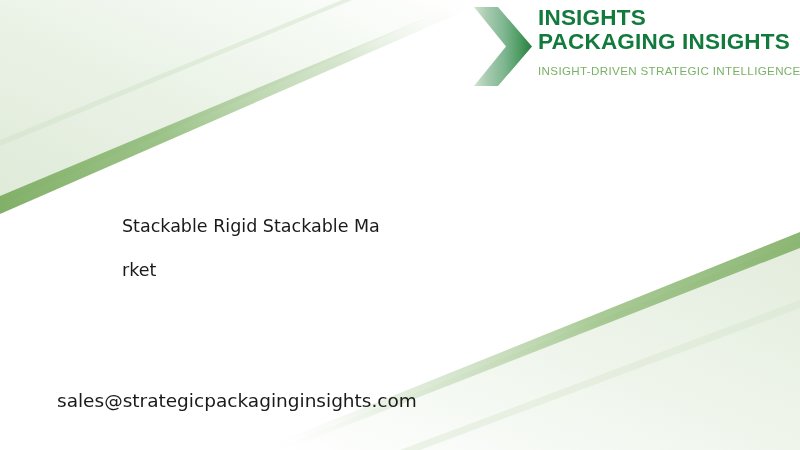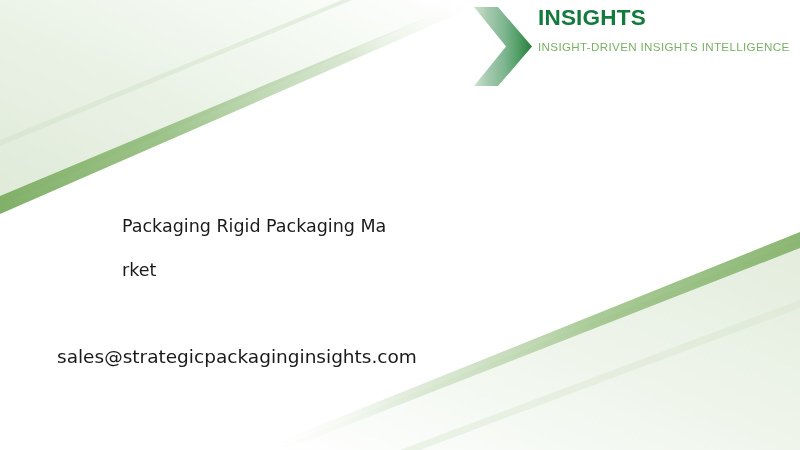--- a/index.html
+++ b/index.html
@@ -80,20 +80,21 @@
     position:absolute;
     left:57px; top:348px;
     width:600px;
   }
   #contact-email {
     font-family:"DejaVu Sans", sans-serif;
     font-size:18.5px;
     line-height:1.0;
     color:#1a1a1a;
     white-space:nowrap;
+    margin-top:44px;
   }
 </style>
 </head>
 <body>
 
 <div id="slide">
 
   <svg id="bg-decoration" viewBox="0 0 800 450" width="800" height="450" xmlns="http://www.w3.org/2000/svg">
     <defs>
       <linearGradient id="paleFadeTop" x1="0" y1="1" x2="1" y2="0">
@@ -143,26 +144,27 @@
   </svg>
 
   <div id="logo-block">
 
     <svg id="logo-mark" viewBox="0 0 62 79" width="62" height="79" xmlns="http://www.w3.org/2000/svg">
       <polygon points="2,0 34,39.5 2,79 26,79 60,39.5 26,0" fill="url(#chevGrad)"></polygon>
     </svg>
 
     <div id="logo-text">
       <div class="logo-line">INSIGHTS</div>
-      <div id="logo-tagline">INSIGHT-DRIVEN INSIGHTS INTELLIGENCE</div>
+      <div class="logo-line">PACKAGING INSIGHTS</div>
+      <div id="logo-tagline">INSIGHT-DRIVEN STRATEGIC INTELLIGENCE</div>
     </div>
   </div>
 
   <div id="title-block">
-    <div class="title-line">Packaging Rigid Packaging Ma</div>
+    <div class="title-line">Stackable Rigid Stackable Ma</div>
     <div class="title-line">rket</div>
   </div>
 
   <div id="contact-block">
     <div id="contact-email">sales@strategicpackaginginsights.com</div>
   </div>
 
 </div>
 
 </body></html>

